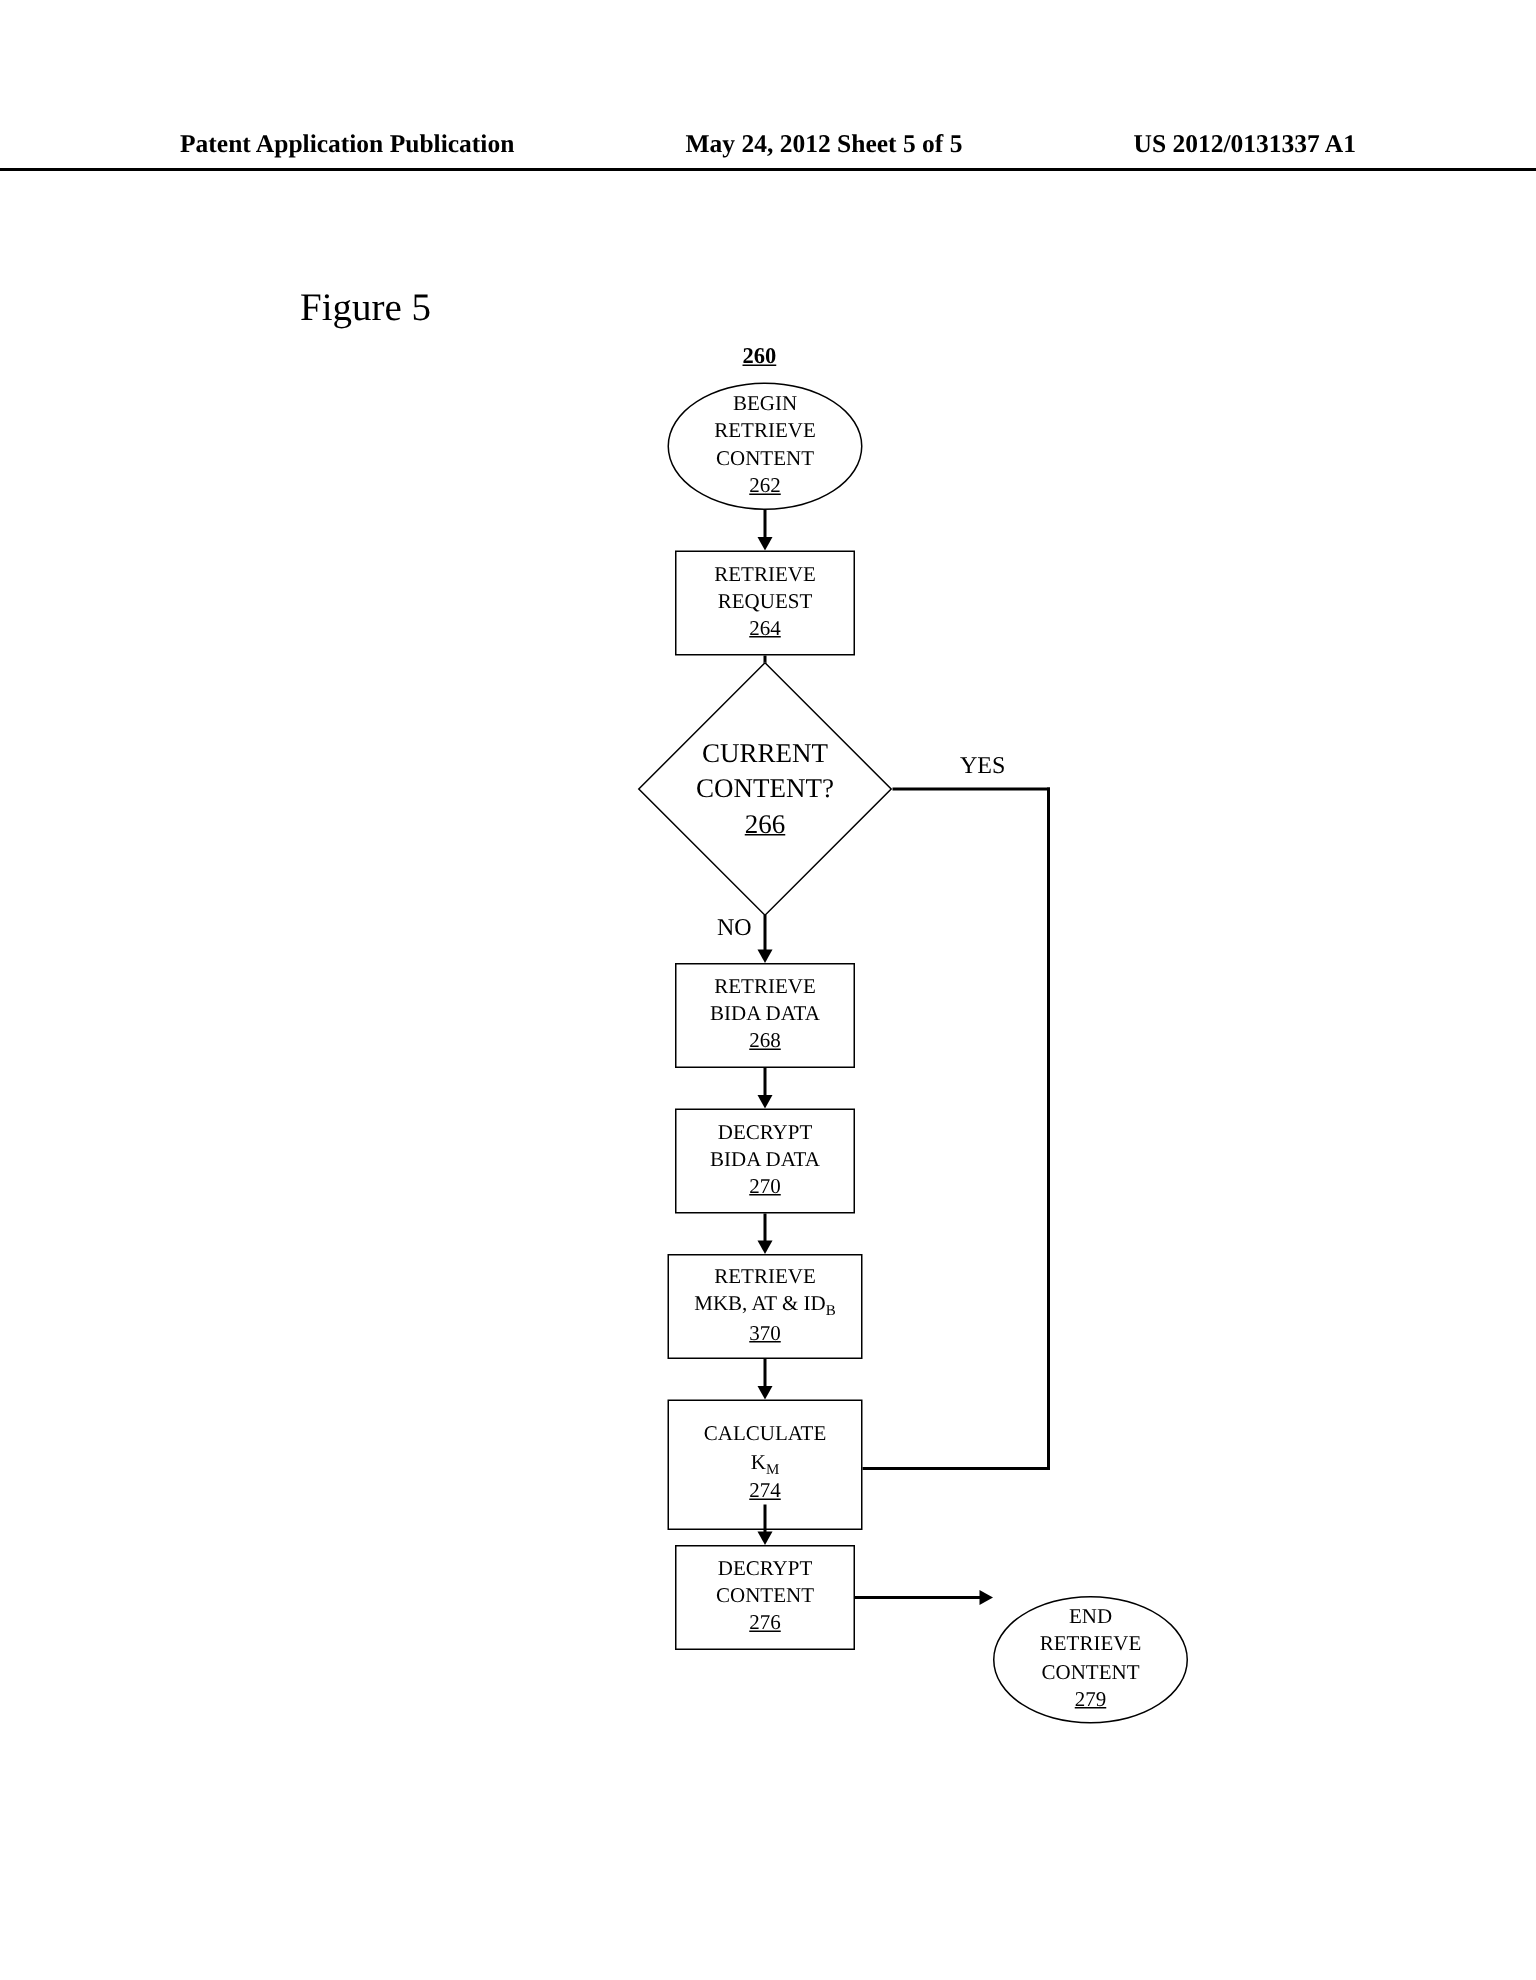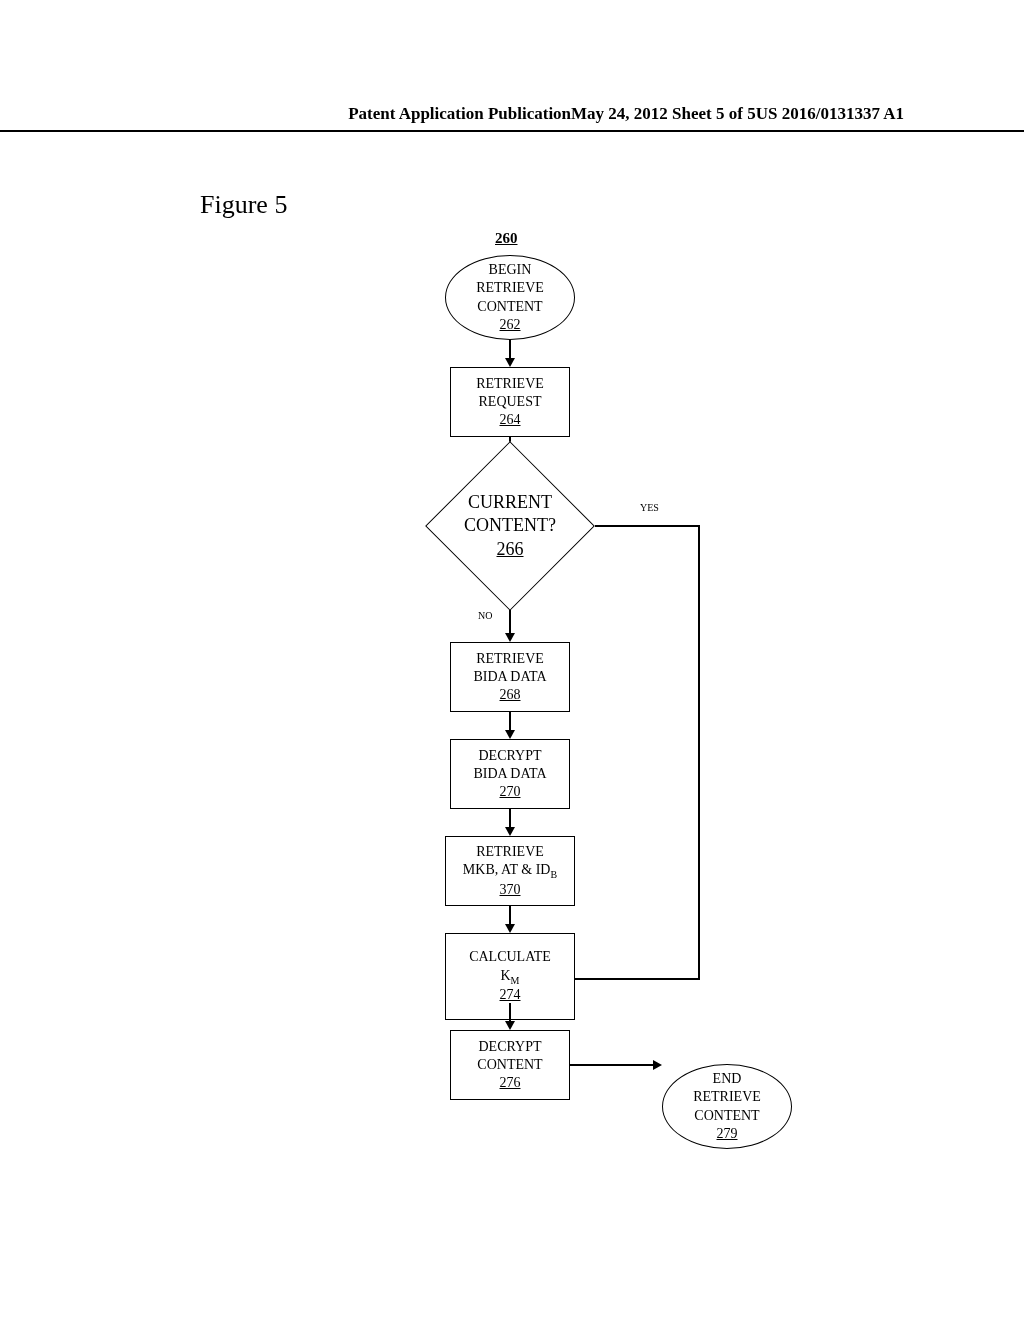--- a/index.html
+++ b/index.html
@@ -9,27 +9,27 @@
     }
     body {
       width: 1024px;
       height: 1320px;
       background: white;
       font-family: "Times New Roman", serif;
       position: relative;
     }
     .header {
       position: absolute;
-      top: 104px;
+      top: 86px;
       left: 0;
       width: 100%;
       border-bottom: 2px solid black;
       padding: 0 120px 6px 120px;
       display: flex;
-      justify-content: flex-end;
+      justify-content: space-between;
       font-size: 17px;
       font-weight: bold;
     }
     .figure-title {
       position: absolute;
       top: 190px;
       left: 200px;
       font-size: 26px;
       font-family: "Times New Roman", serif;
     }
@@ -110,40 +110,40 @@
     .arrow-head-left {
       position: absolute;
       width: 0;
       height: 0;
       border-top: 5px solid transparent;
       border-bottom: 5px solid transparent;
       border-right: 9px solid black;
     }
     .label {
       position: absolute;
-      font-size: 10px;
+      font-size: 16px;
     }
     .top-ref {
       position: absolute;
       font-size: 15px;
       text-decoration: underline;
       font-weight: bold;
     }
     .sub {
       font-size: 10px;
       vertical-align: sub;
     }
   </style>
 </head>
 <body>
 
 <div class="header">
   <span>Patent Application Publication</span>
   <span>May 24, 2012  Sheet 5 of 5</span>
-  <span>US 2016/0131337 A1</span>
+  <span>US 2012/0131337 A1</span>
 </div>
 
 <div class="figure-title">Figure 5</div>
 
 <div class="flowchart">
 
   <div class="top-ref" style="left:495px; top:0px;">260</div>
 
   <div class="node terminal" style="left:445px; top:25px; width:130px; height:85px;">
     <div>BEGIN</div>

